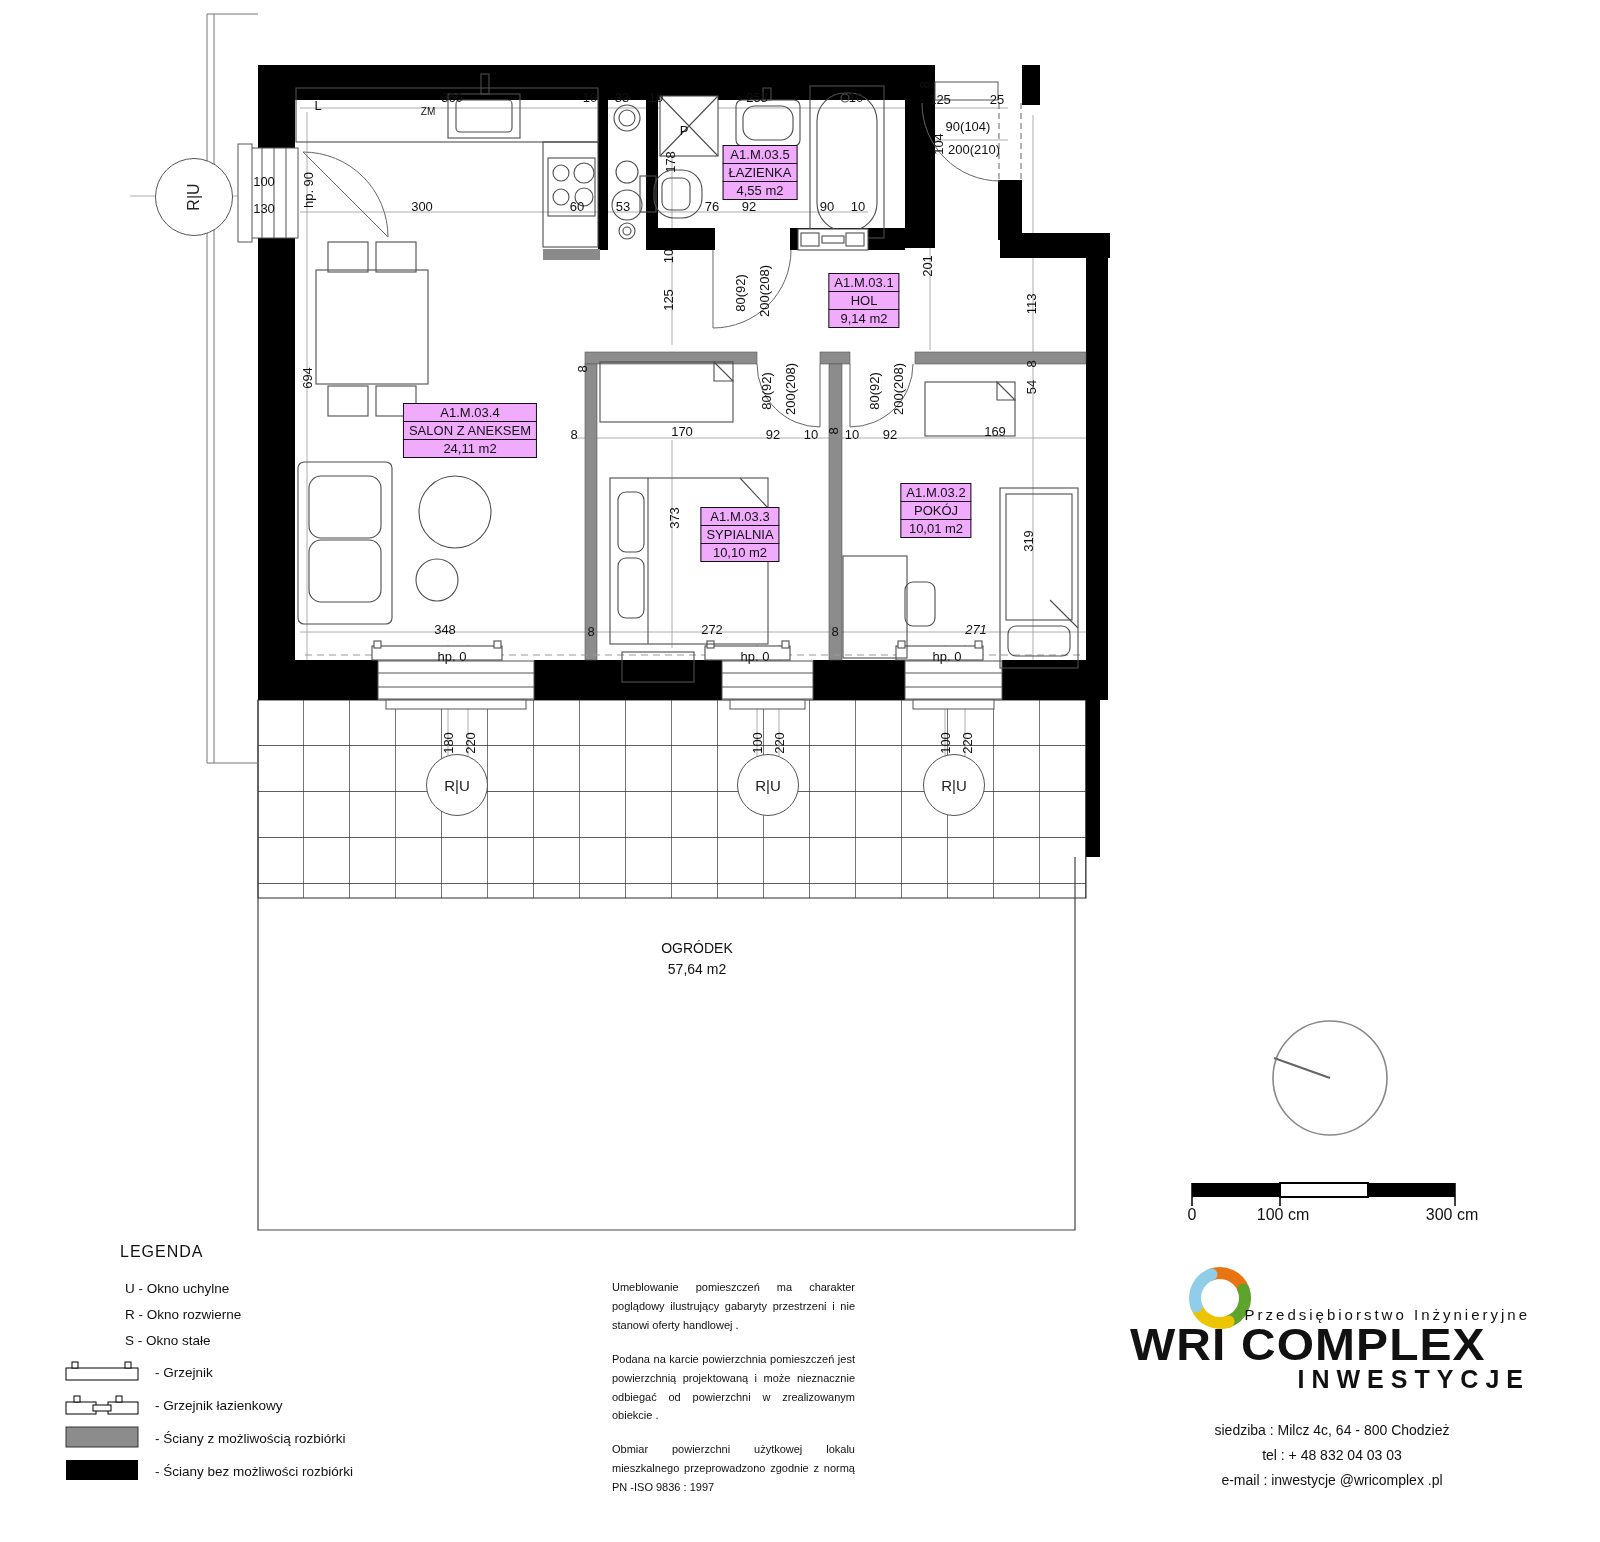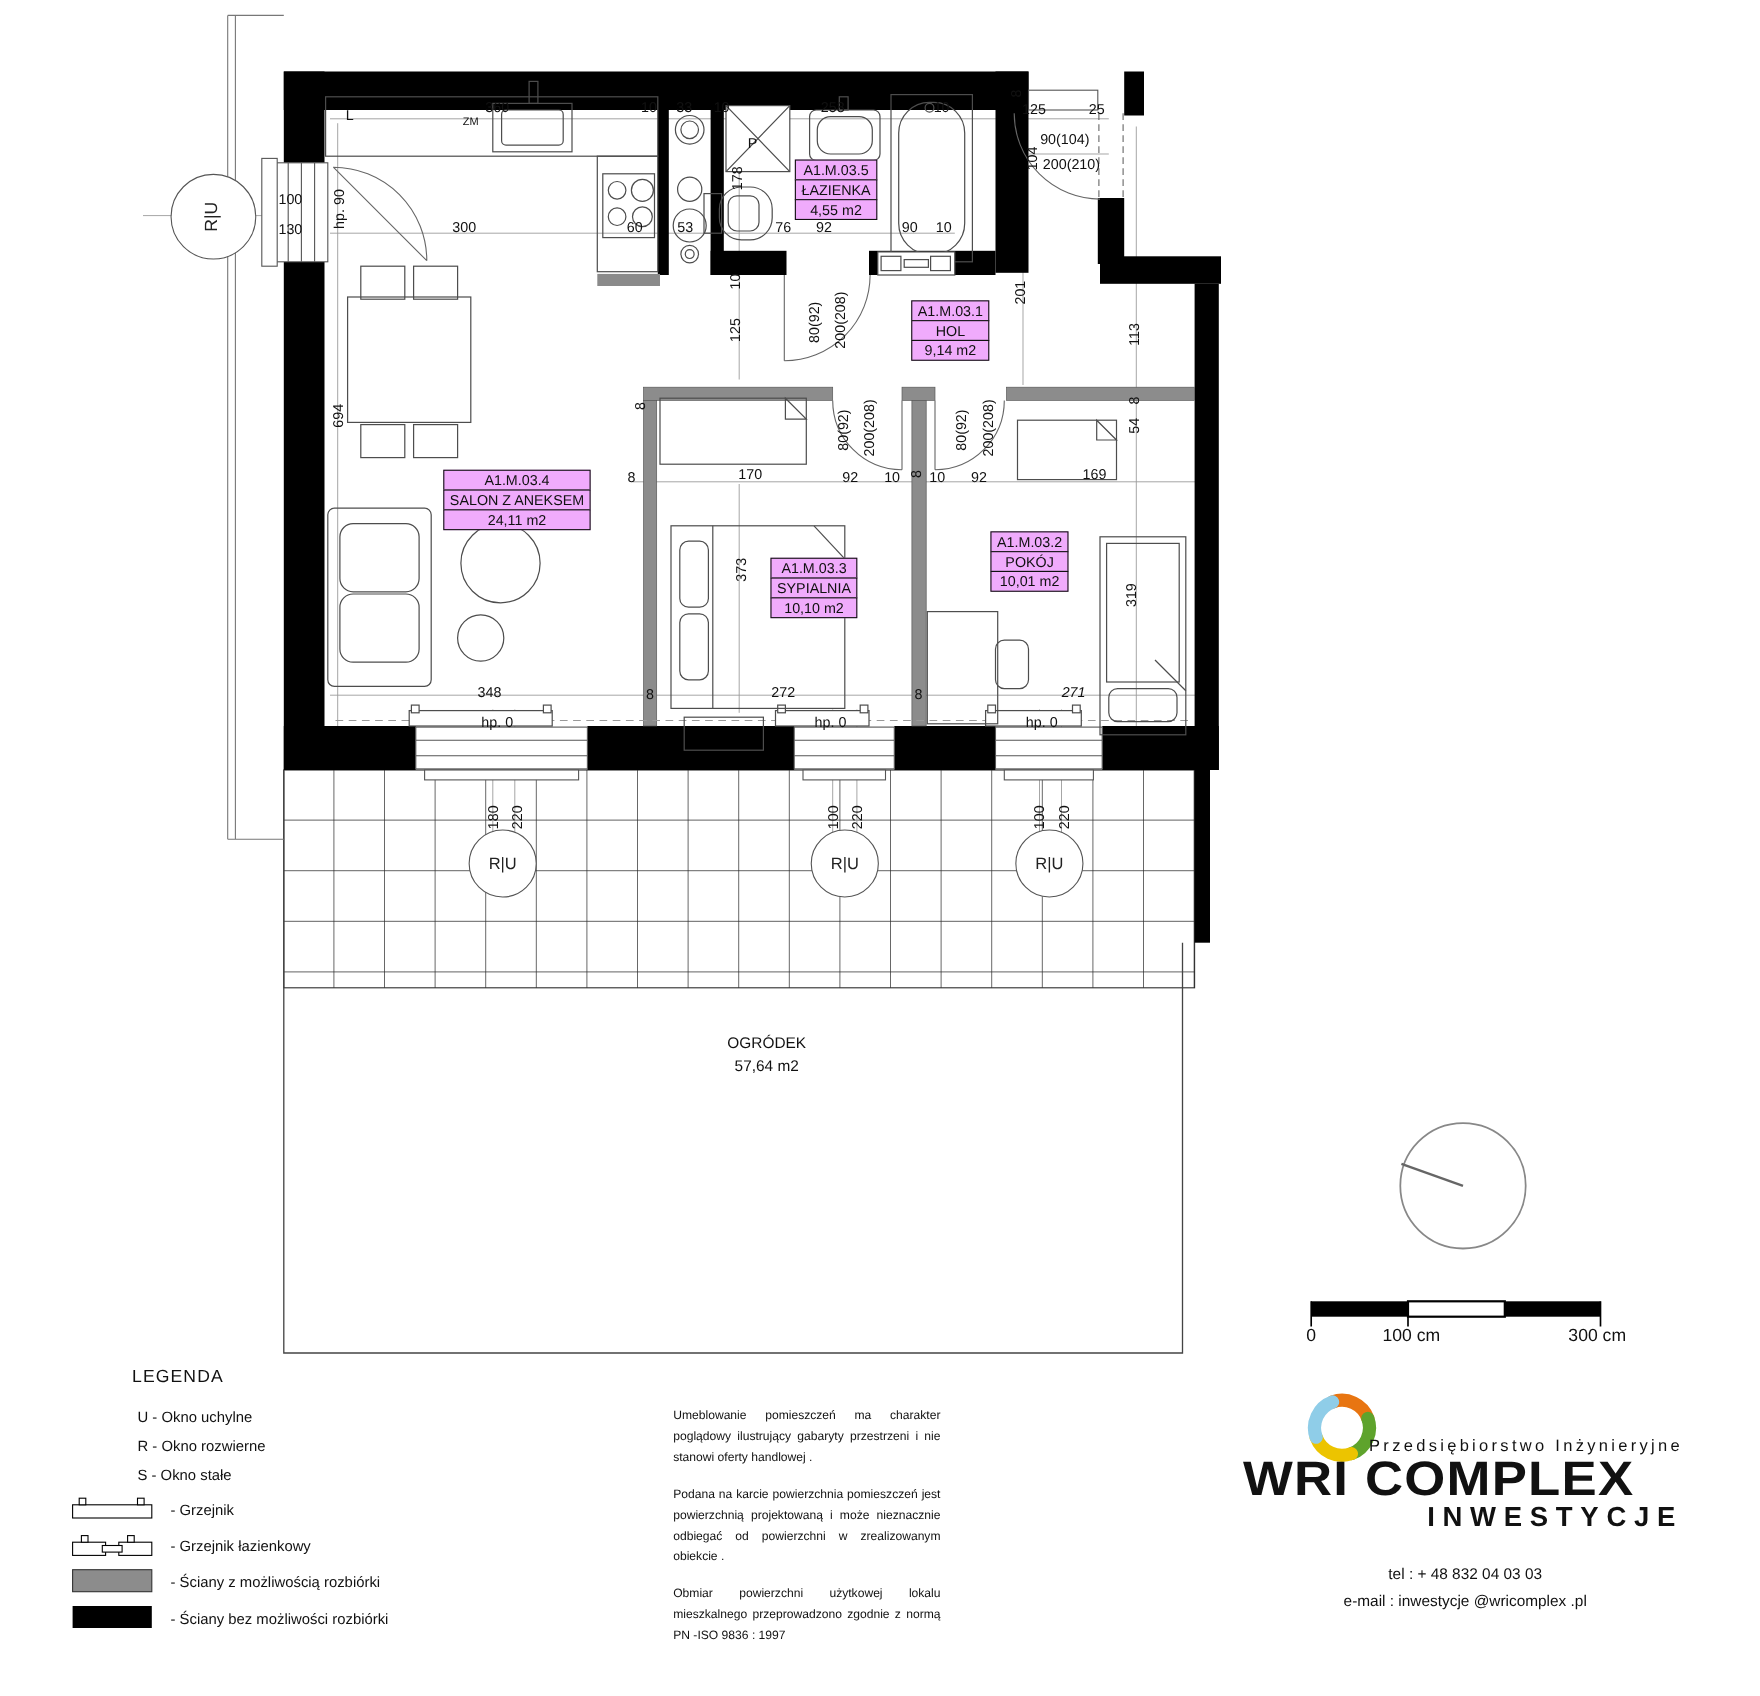--- a/index.html
+++ b/index.html
@@ -278,21 +278,21 @@
       <div class="room" style="left: 760px; top: 146px;">
         <div class="">A1.M.03.5</div>
         <div class="">ŁAZIENKA</div>
         <div class="">4,55 m2</div>
       </div>
       <div class="room" style="left: 864px; top: 274px;">
         <div class="">A1.M.03.1</div>
         <div class="">HOL</div>
         <div class="">9,14 m2</div>
       </div>
-      <div class="room" style="left: 470px; top: 404px; margin-top: 24px;">
+      <div class="room" style="left: 470px; top: 404px;">
         <div class="">A1.M.03.4</div>
         <div class="">SALON Z ANEKSEM</div>
         <div class="">24,11 m2</div>
       </div>
       <div class="room" style="left: 740px; top: 508px;">
         <div class="">A1.M.03.3</div>
         <div class="">SYPIALNIA</div>
         <div class="">10,10 m2</div>
       </div>
       <div class="room" style="left: 936px; top: 484px;">
@@ -382,18 +382,19 @@
         <path d="M0,-25 A25,25 0 0 1 25,0" stroke="#e87511" stroke-width="12" transform="rotate(-20)"></path>
         <path d="M0,-25 A25,25 0 0 1 25,0" stroke="#5ea32c" stroke-width="12" transform="rotate(70)"></path>
         <path d="M0,-25 A25,25 0 0 1 25,0" stroke="#ecc400" stroke-width="12" transform="rotate(160)"></path>
         <path d="M0,-25 A25,25 0 0 1 25,0" stroke="#8fcde8" stroke-width="12" transform="rotate(250)"></path>
       </g>
     </svg>
     <div class="tagline">Przedsiębiorstwo Inżynieryjne</div>
     <div class="brand">WRI COMPLEX</div>
     <div class="brand2">INWESTYCJE</div>
     <div class="contact" id="contact">
+        <div class="">siedziba : Milcz 4c, 64 - 800 Chodzież</div>
         <div class="">tel : + 48 832 04 03 03</div>
         <div class="">e-mail : inwestycje @wricomplex .pl</div>
       </div>
   </div>
 
 </div>
 
 </body></html>

